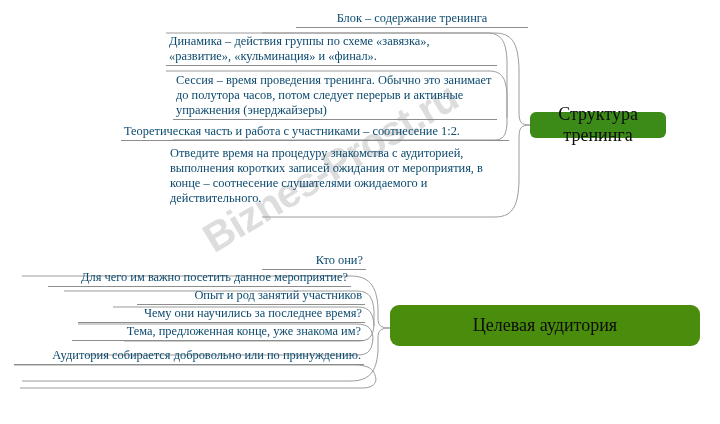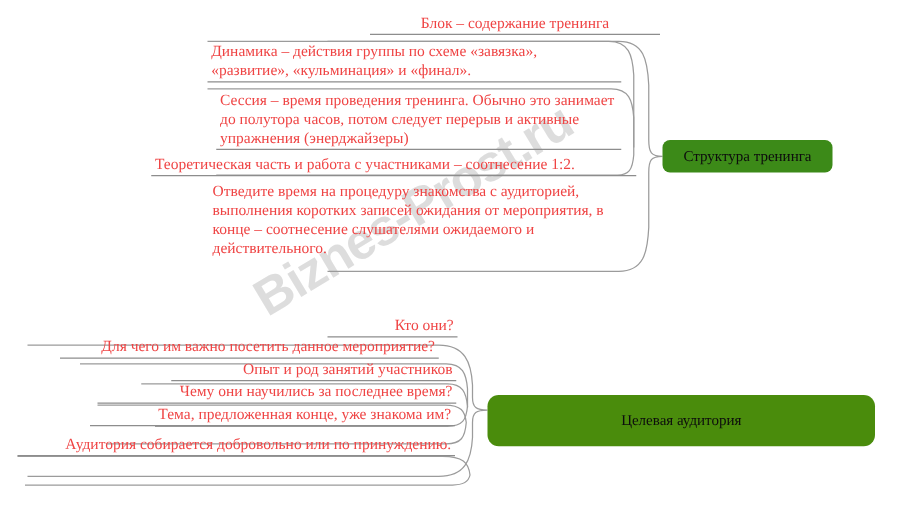--- a/index.html
+++ b/index.html
@@ -60,37 +60,37 @@
 
   
   .topic {
     position: absolute;
     z-index: 3;
     box-sizing: border-box;
     border-bottom: 1px solid #8d8d8d;
     padding: 0 3px 1px 3px;
     line-height: 1.22;
     font-size: 12.4px;
-    color: #ef4444;
+    color: #0c4a6e;
     white-space: pre-line;
   }
   .topic.ta-right  { text-align: right; }
   .topic.ta-left   { text-align: left; }
   .topic.ta-center { text-align: center; }
 
   
   .green-box {
     position: absolute;
     z-index: 4;
     display: flex;
     align-items: center;
     justify-content: center;
     border-radius: 7px;
     color: #0d0d0d;
-    font-size: 12px;
+    font-size: 18px;
     text-align: center;
     box-sizing: border-box;
   }
   .green-box.small {
     border-radius: 6px;
   }
   .green-box.large {
     border-radius: 9px;
   }
 </style>
@@ -149,17 +149,17 @@
   <div class="topic ta-right" style="left:48px; top:270px; width:303px;">Для чего им важно посетить данное мероприятие?</div>
 
   <div class="topic ta-right" style="left:137px; top:288px; width:228px;">Опыт и род занятий участников</div>
 
   <div class="topic ta-right" style="left:78px; top:306px; width:287px;">Чему они научились за последнее время?</div>
 
   <div class="topic ta-right" style="left:72px; top:324px; width:292px;">Тема, предложенная конце, уже знакома им?</div>
 
   <div class="topic ta-right" style="left:14px; top:348px; width:350px;">Аудитория собирается добровольно или по принуждению.</div>
 
-  <div class="green-box large" style="left:390px; top:316px; width:310px; height:41px; background:#4a8c0c;text-align:center;">
+  <div class="green-box large" style="left:390px; top:305px; width:310px; height:41px; background:#4a8c0c;text-align:center;">
     <span>Целевая аудитория</span>
   </div>
 
 </div>
 
 </body></html>

